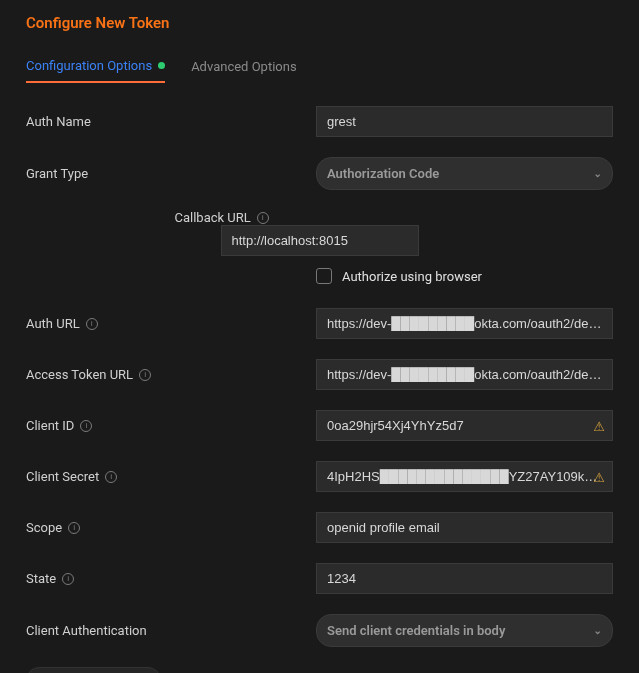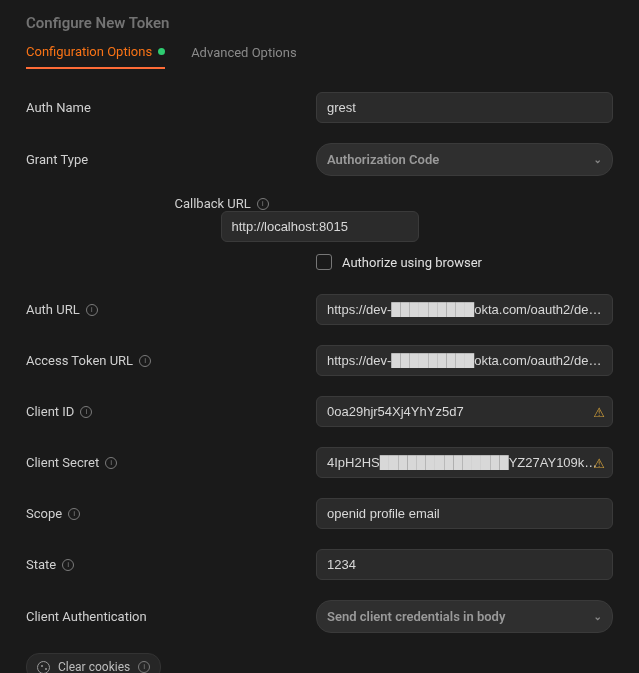--- a/index.html
+++ b/index.html
@@ -12,42 +12,42 @@
     height: 673px;
     overflow: hidden;
   }
   .panel {
     background: #1a1a1a;
     padding: 14px 26px 20px 26px;
     width: 100%;
     height: 100%;
   }
   .title {
-    color: #737373;
+    color: #f97316;
     font-size: 15px;
     font-weight: 600;
-    margin-bottom: 12px;
+    margin-bottom: 26px;
   }
   .tabs {
     display: flex;
     gap: 26px;
     border-bottom: 1px solid transparent;
     margin-bottom: 22px;
   }
   .tab {
     padding-bottom: 8px;
     cursor: pointer;
     color: #8a8a8a;
     font-size: 13px;
     display: flex;
     align-items: center;
     gap: 6px;
   }
   .tab.active {
-    color: #f97316;
+    color: #3b82f6;
     border-bottom: 2px solid #ff6c37;
     justify-content: center;
   }
   .dot {
     width: 7px; height: 7px; border-radius: 50%;
     background: #2ecc71;
     display: inline-block;
   }
   .row {
     display: flex;
@@ -75,21 +75,21 @@
     line-height: 1;
   }
   .control {
     flex: 1;
     min-width: 0;
   }
   .text-input {
     width: 100%;
     background: #2b2b2b;
     border: 1px solid #3a3a3a;
-    border-radius: 6px;
+    border-radius: 0;
     color: #d8d8d8;
     padding: 7px 10px;
     font-size: 13px;
     outline: none;
     overflow: hidden;
     text-overflow: ellipsis;
     white-space: nowrap;
   }
   .text-input.warn { }
   .input-wrap {

